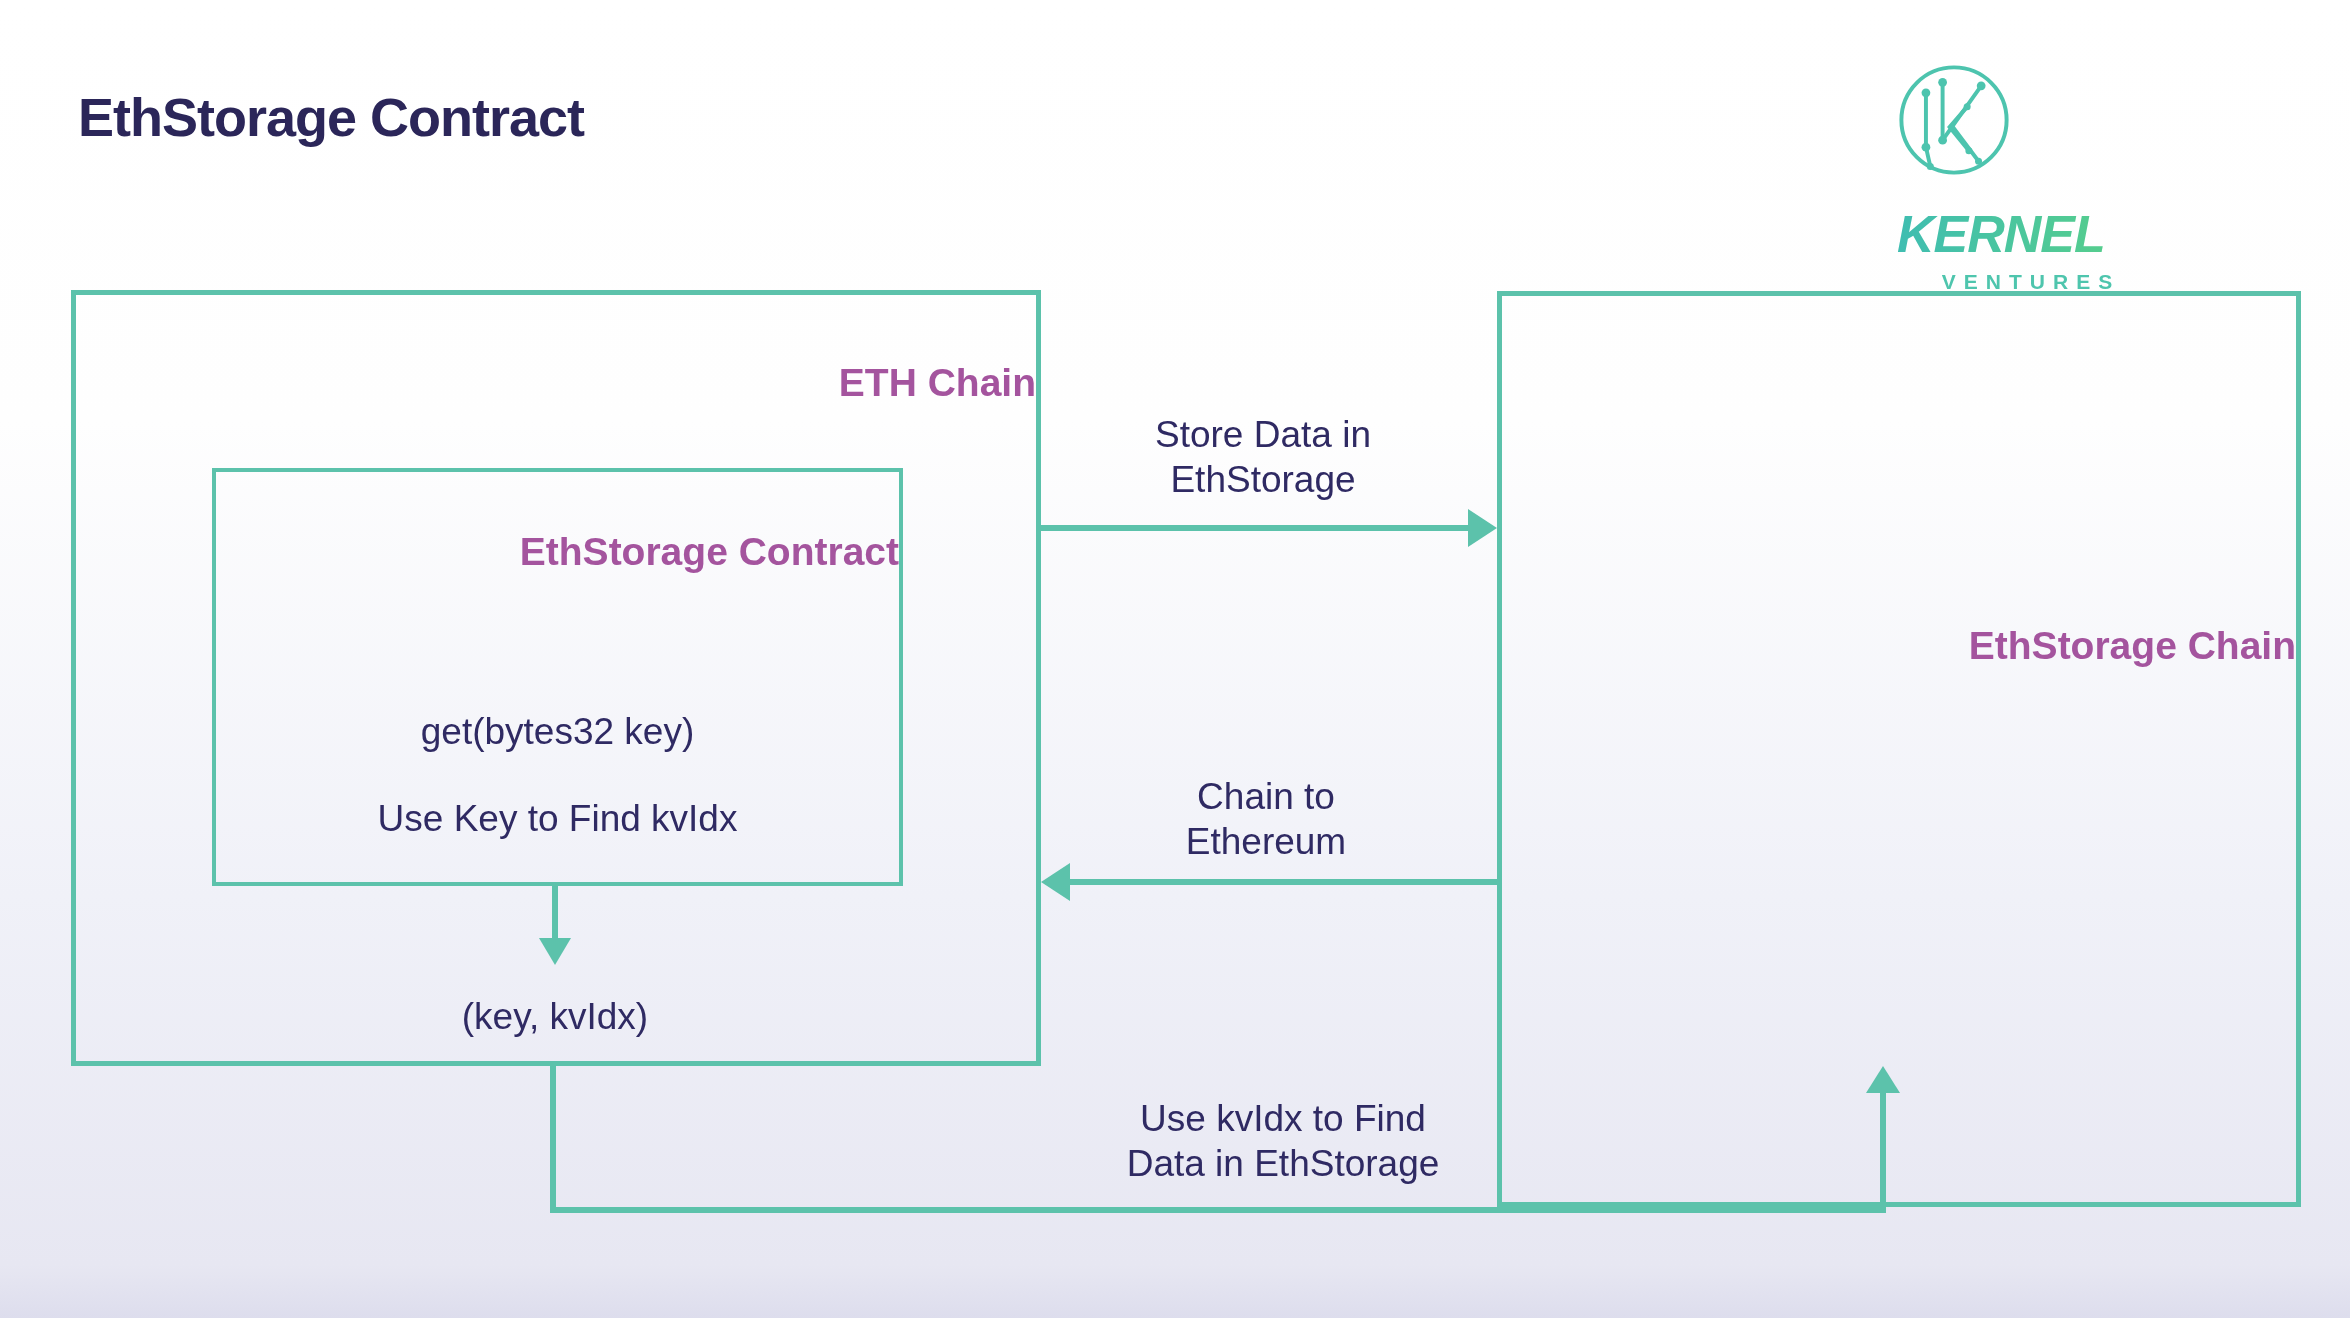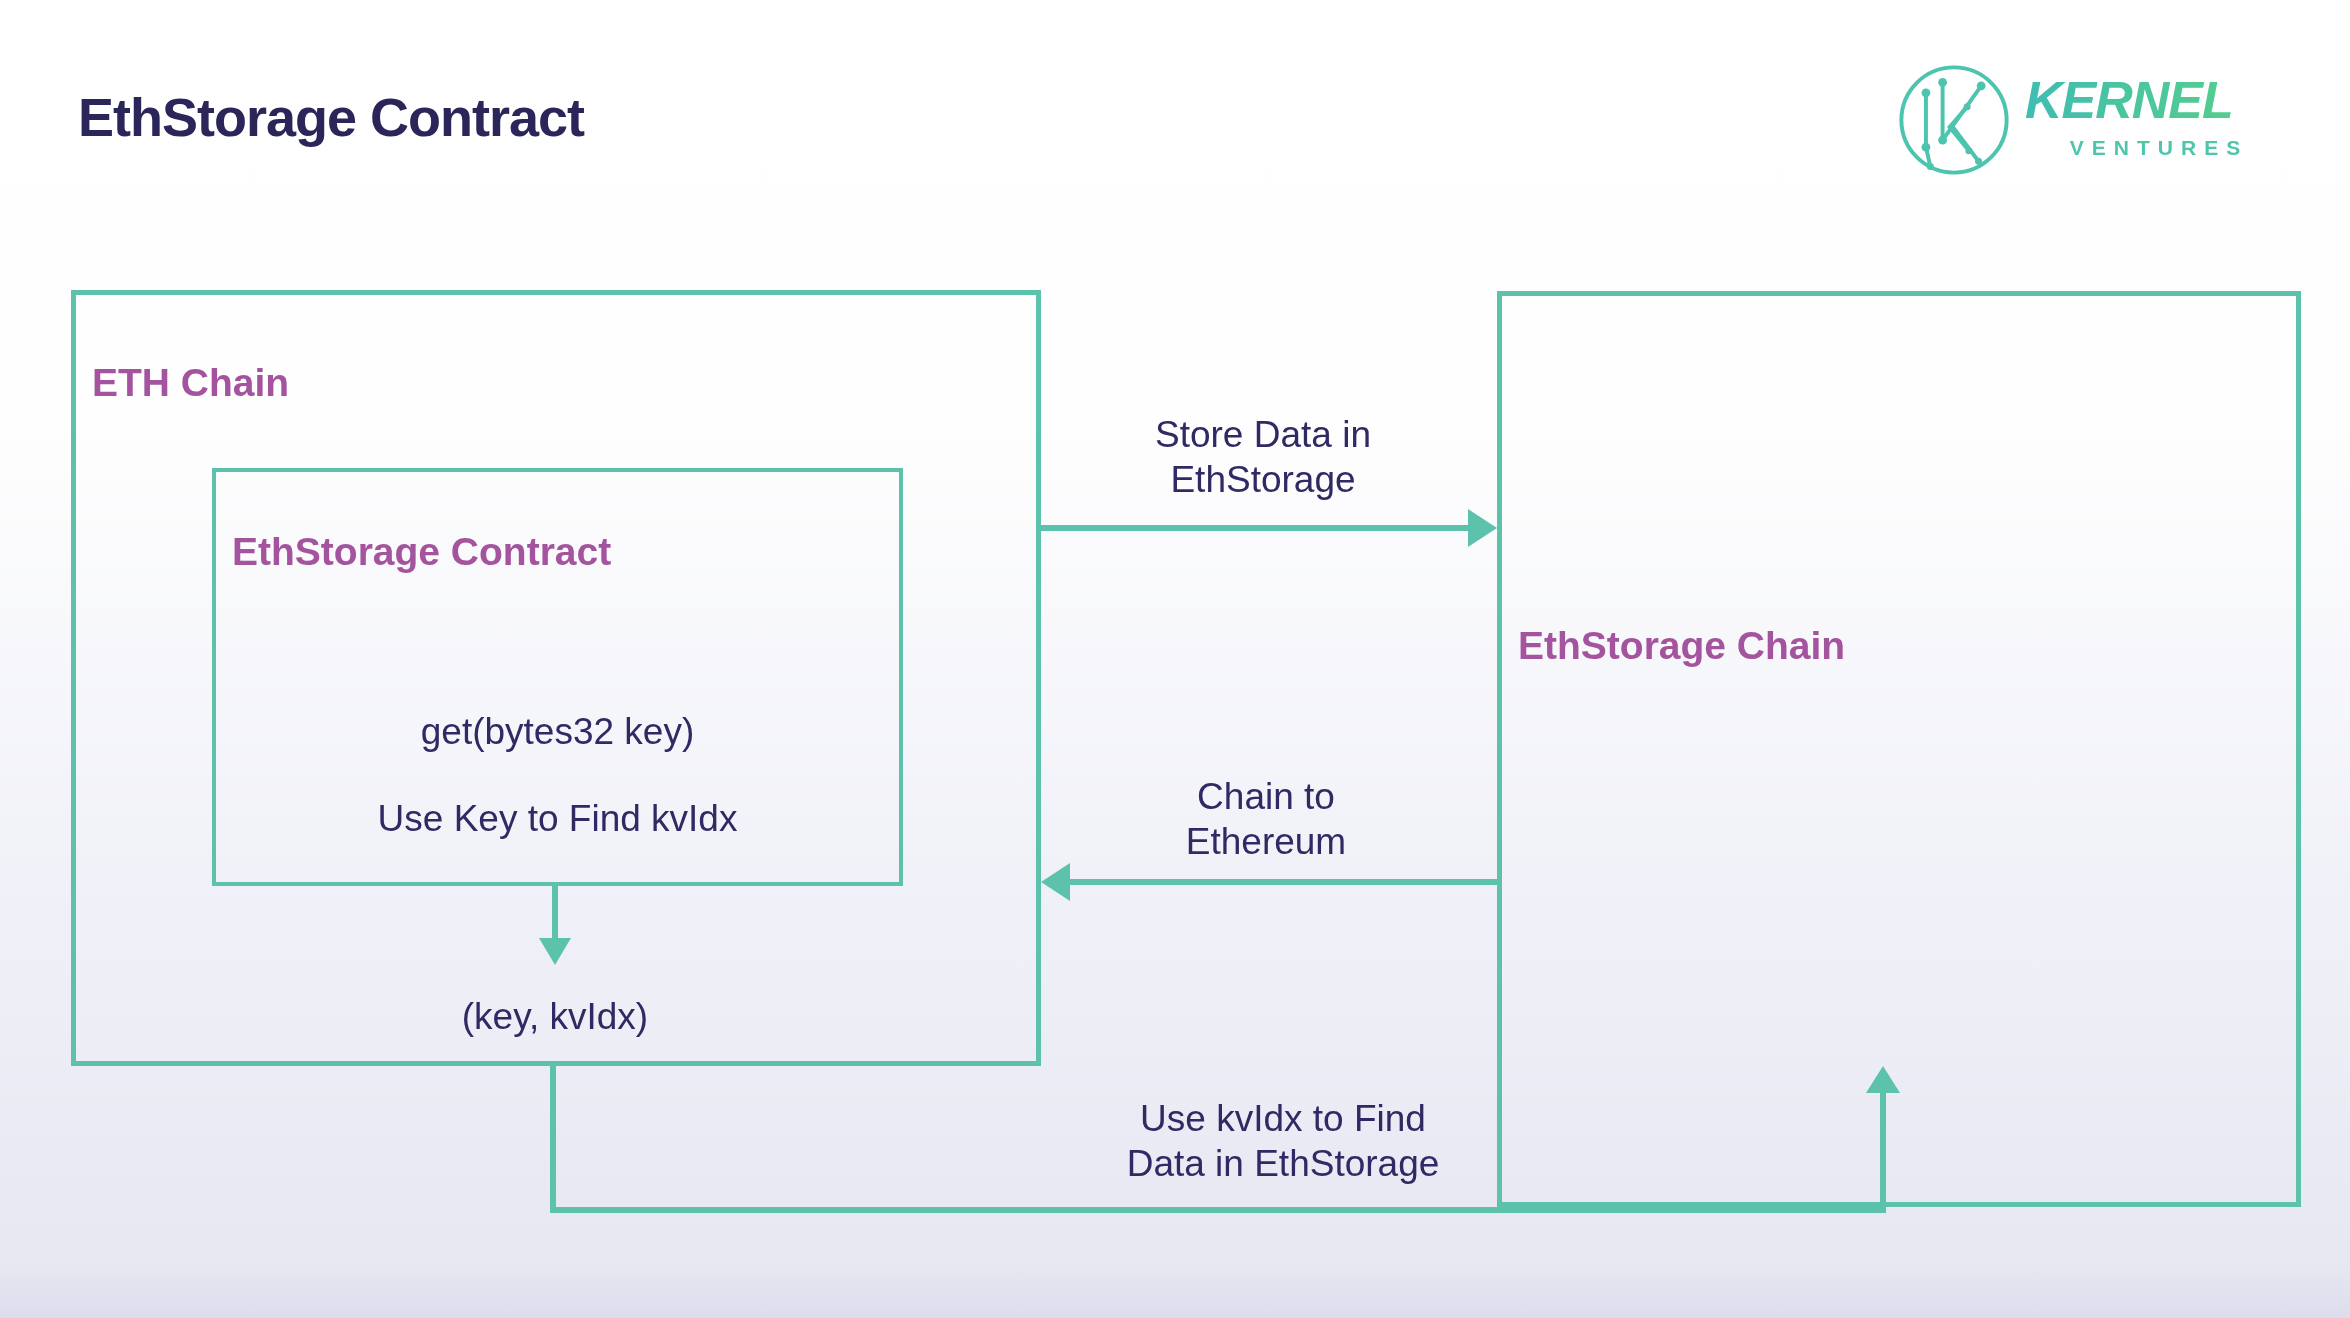--- a/index.html
+++ b/index.html
@@ -9,31 +9,31 @@
     background:linear-gradient(180deg,#ffffff 0%,#fefefe 32%,#f0f1f8 68%,#e7e7f2 96%,#dddded 100%);
   }
   #canvas{position:relative;width:2350px;height:1318px;padding-left:32px;}
 
   .page-title{
     position:absolute;left:78px;top:86px;
     font-size:54px;font-weight:bold;color:#2b2659;letter-spacing:-1px;
   }
 
   
-  .logo{position:absolute;left:1897px;top:60px;display:flex;align-items:flex-start;gap:14px;}
+  .logo{position:absolute;left:1897px;top:60px;display:flex;align-items:flex-start;gap:14px;flex-direction:column;}
   .logo-text{display:flex;flex-direction:column;align-items:center;margin-top:10px;}
   .logo-sub{font-size:21px;font-weight:bold;letter-spacing:8px;color:#4ec5ad;margin-top:4px;text-indent:8px;}
 
   
   .tealbox{position:absolute;border:5px solid #5cc2ab;box-sizing:border-box;background:transparent;}
   #eth-chain-box{left:71px;top:290px;width:970px;height:776px;}
   #contract-box{left:212px;top:468px;width:691px;height:418px;border-width:4px;}
   #ethstorage-chain-box{left:1497px;top:291px;width:804px;height:916px;}
 
-  .box-title{position:absolute;left:16px;right:0;text-align:left;
+  .box-title{position:absolute;left:16px;right:0;text-align:right;
     font-size:39px;font-weight:bold;color:#a4549e;}
   .body-text{position:absolute;left:0;right:0;text-align:center;
     font-size:37px;color:#2f2a63;}
 
   
   .canvas-label{position:absolute;text-align:center;font-size:37px;color:#2f2a63;line-height:45px;}
 
   
   .h-line{position:absolute;height:6px;background:#5cc2ab;}
   .v-line{position:absolute;width:6px;background:#5cc2ab;}

